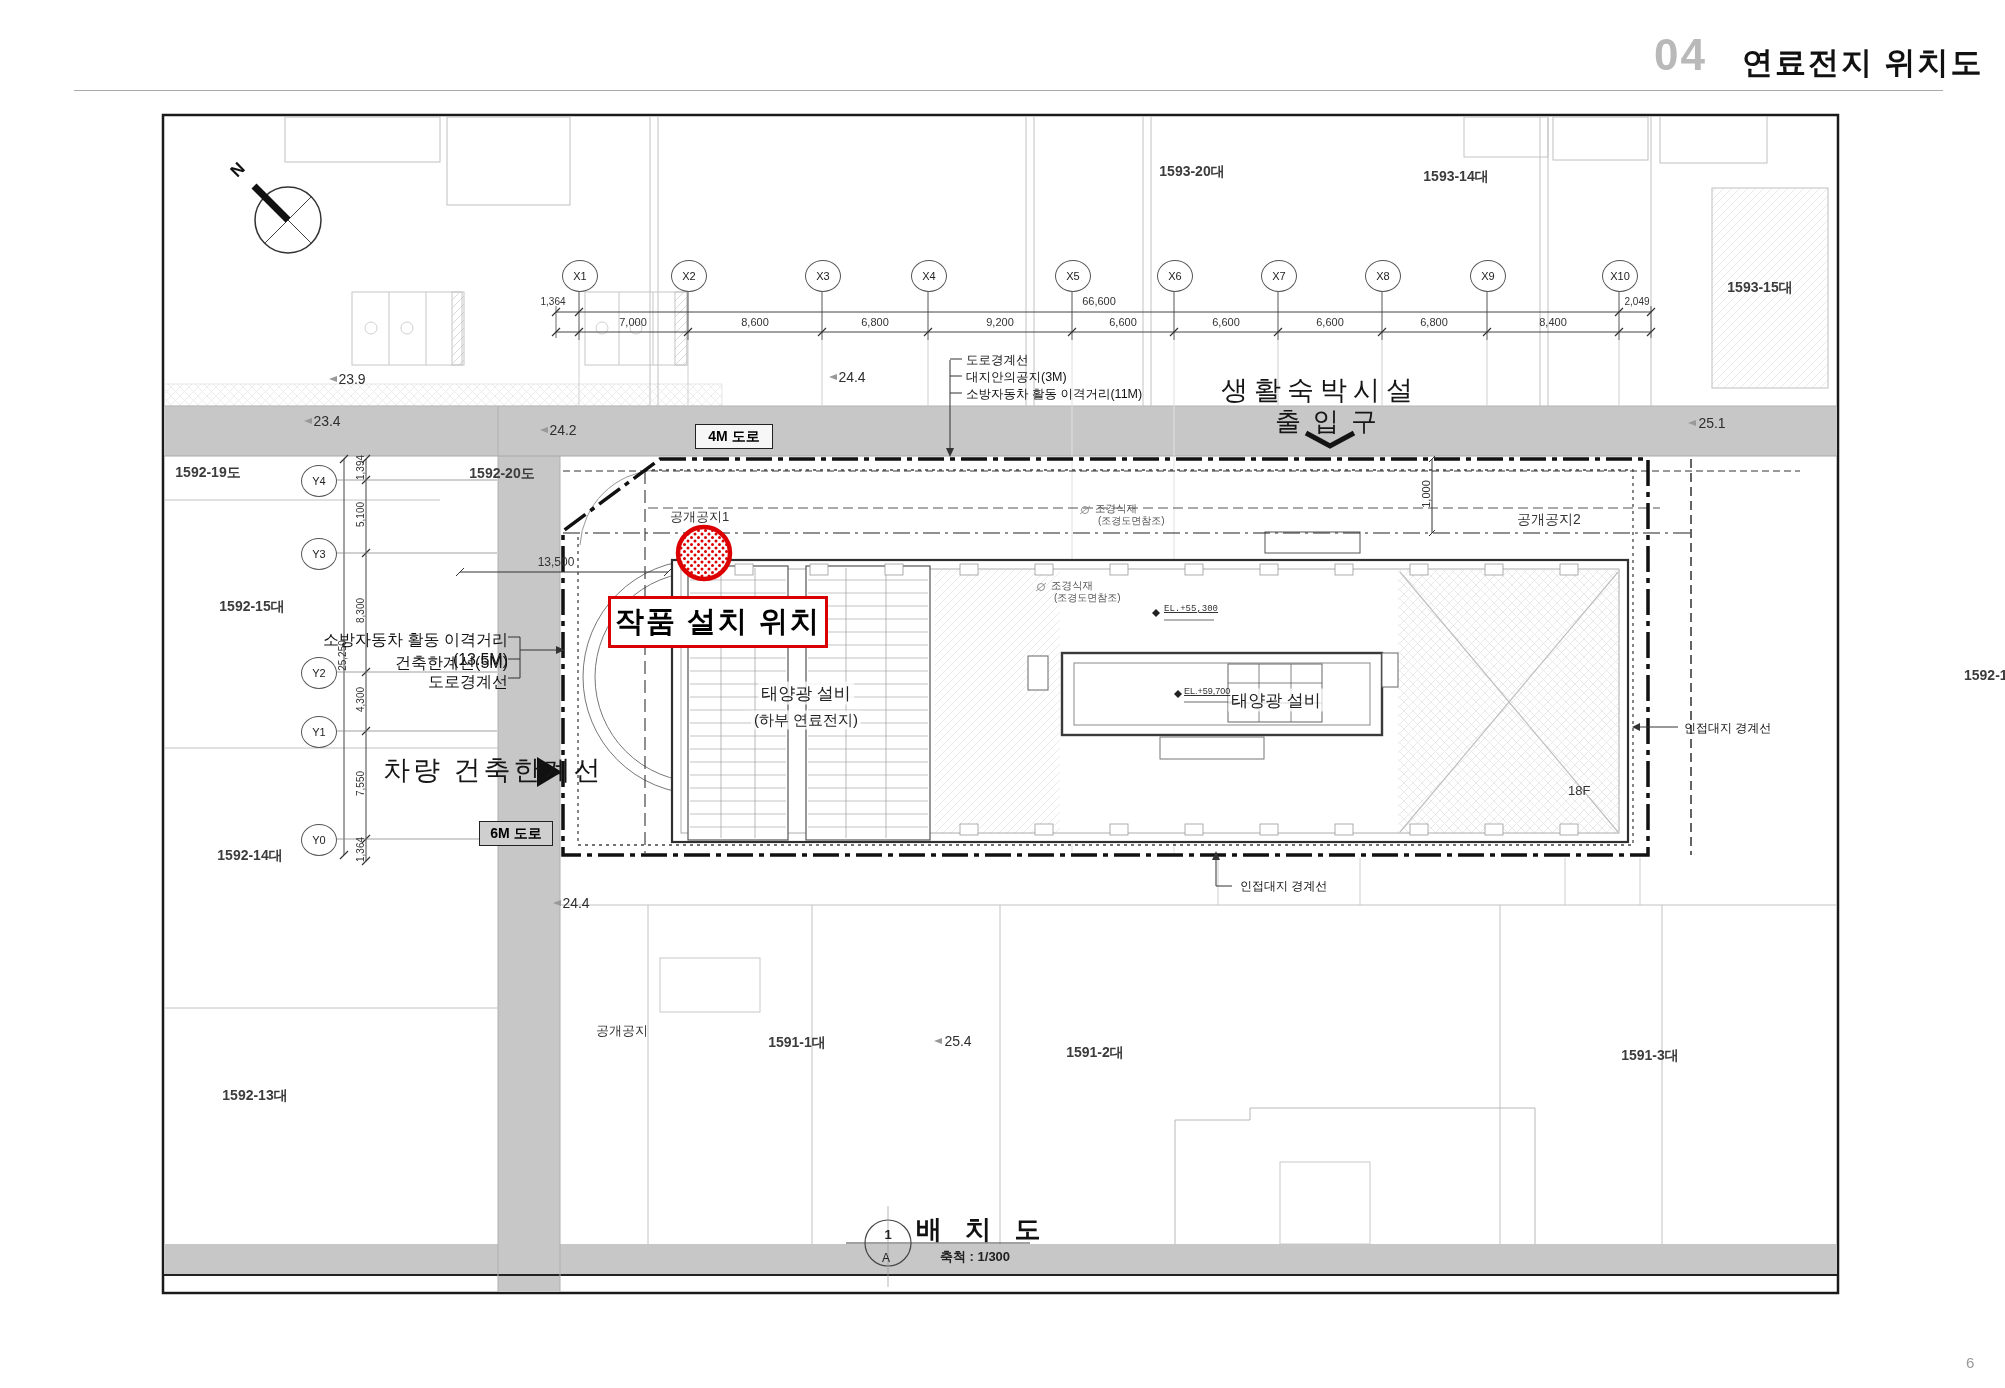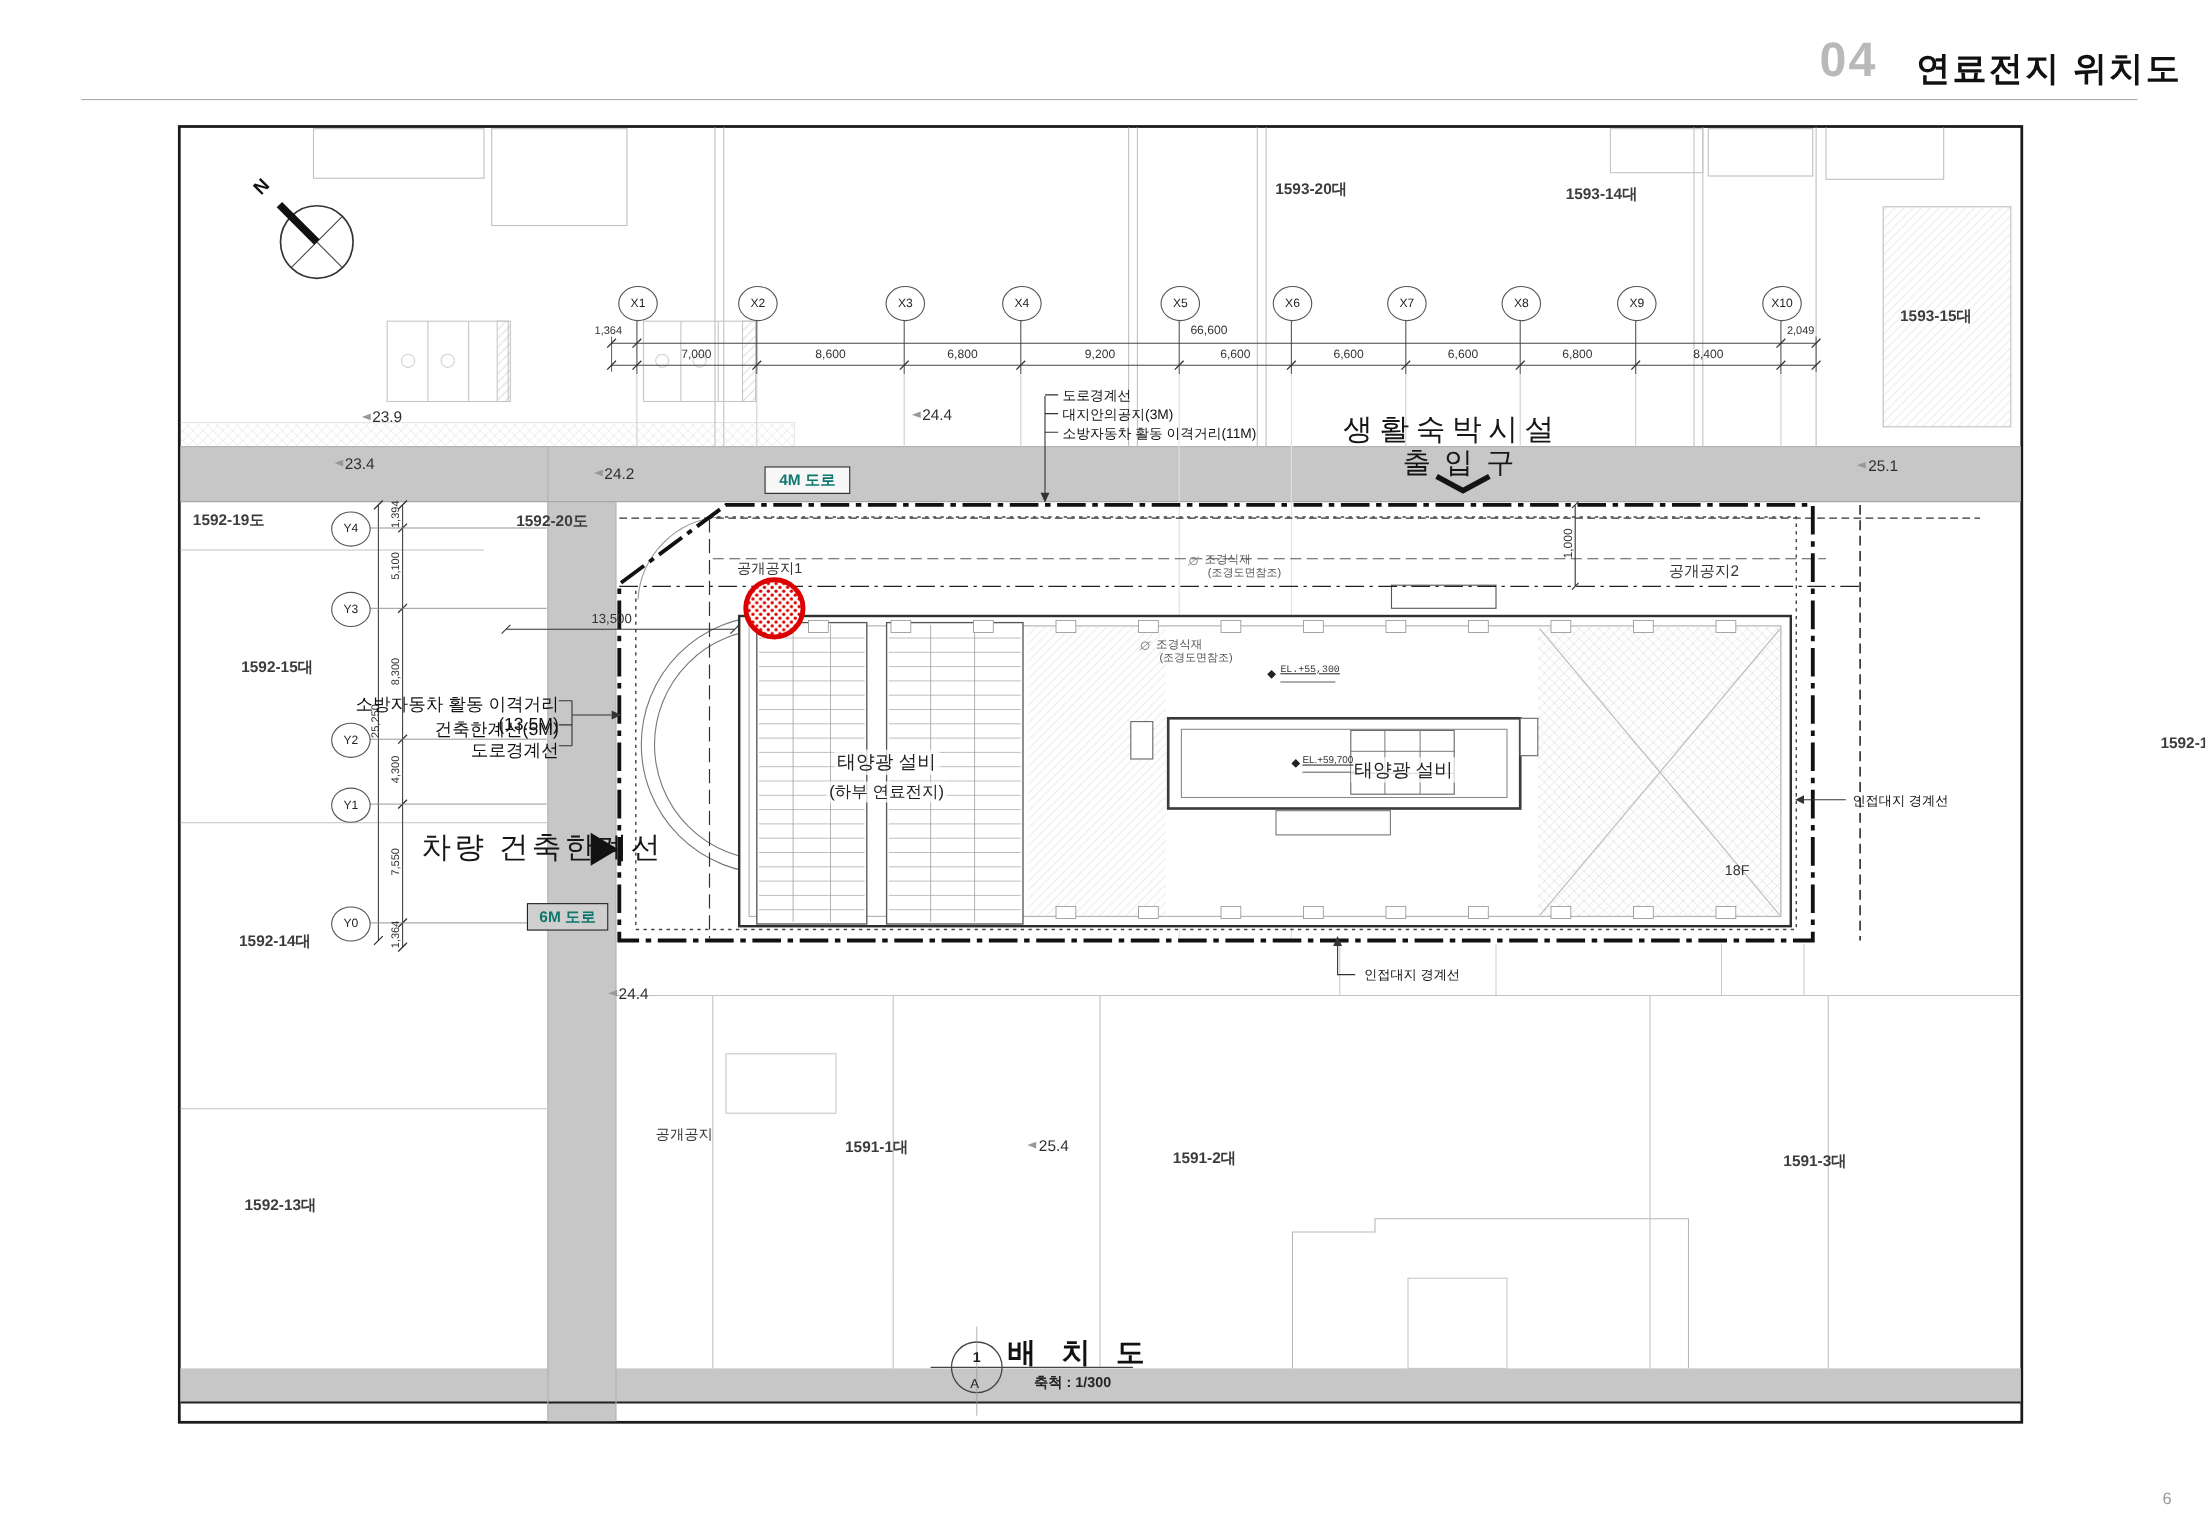--- a/index.html
+++ b/index.html
@@ -12,21 +12,21 @@
   .hdr-rule{position:absolute;left:74px;top:90px;width:1869px;border-top:1.5px solid #aaa;}
   .pagenum{font-size:15px;color:#999;}
   .bubble{position:absolute;width:34px;height:30px;border:1.4px solid #555;border-radius:50%;
           background:#fff;font-size:11px;color:#222;display:flex;align-items:center;justify-content:center;}
   .dim{position:absolute;font-size:11px;color:#333;transform:translateX(-50%);}
   .dims{font-size:10px;}
   .vdim{position:absolute;width:60px;text-align:center;transform:rotate(-90deg);font-size:10px;color:#333;}
   .lot{position:absolute;font-size:14px;font-weight:bold;color:#3c3c3c;transform:translate(-50%,-50%);}
   .elev{position:absolute;font-size:14px;color:#2e2e2e;transform:translate(-50%,-50%);}
   .roadbox{position:absolute;border:1.7px solid #222;background:rgba(255,255,255,.85);
-           font-size:14px;font-weight:bold;color:#0f766e;display:flex;align-items:center;justify-content:center;}
+           font-size:14px;font-weight:bold;color:#000000;display:flex;align-items:center;justify-content:center;}
   .note{position:absolute;font-size:12.5px;color:#111;}
   .rnote{position:absolute;width:190px;text-align:right;font-size:16px;color:#111;}
   .small{font-size:10.5px;color:#555;}
   .tiny{font-size:9px;color:#333;text-decoration:underline;}
   .big{font-size:27px;color:#161616;letter-spacing:6px;transform:translate(-50%,-50%);}
   .artbox{position:absolute;left:608px;top:596px;width:214px;height:46px;border:3.5px solid #d80000;
           background:#fff;display:flex;align-items:center;justify-content:center;
           font-size:29px;font-weight:bold;color:#000;letter-spacing:2px;}
   .solarlbl{position:absolute;transform:translate(-50%,-50%);background:rgba(255,255,255,.75);
             padding:0 3px;color:#222;}
@@ -350,20 +350,23 @@
   <div class="note" style="left:966px;top:352px;">도로경계선</div>
   <div class="note" style="left:966px;top:369px;">대지안의공지(3M)</div>
   <div class="note" style="left:966px;top:386px;">소방자동차 활동 이격거리(11M)</div>
 
   <div class="abs big" style="left:1320px;top:390px;">생활숙박시설</div>
   <div class="abs big" style="left:1332px;top:421px;font-size:26px;letter-spacing:12px;">출입구</div>
 
   <div class="abs" style="left:670px;top:508px;font-size:13px;color:#333;">공개공지1</div>
   <div class="abs" style="left:1549px;top:520px;font-size:14px;color:#333;transform:translate(-50%,-50%);">공개공지2</div>
 
+  <div class="artbox">
+    <span>작품 설치 위치</span>
+  </div>
 
   <div class="rnote" style="left:318px;top:630px;">소방자동차 활동 이격거리(13.5M)</div>
   <div class="rnote" style="left:318px;top:653px;">건축한계선(5M)</div>
   <div class="rnote" style="left:318px;top:672px;">도로경계선</div>
 
   <div class="abs" style="left:383px;top:752px;font-size:27px;letter-spacing:3px;font-weight:500;color:#161616;">차량 건축한계선</div>
 
   <div class="solarlbl" style="left:806px;top:693px;font-size:17px;">태양광 설비</div>
   <div class="solarlbl" style="left:806px;top:720px;font-size:15px;">(하부 연료전지)</div>
   <div class="solarlbl" style="left:1276px;top:700px;font-size:17px;background:rgba(255,255,255,.7);">태양광 설비</div>

